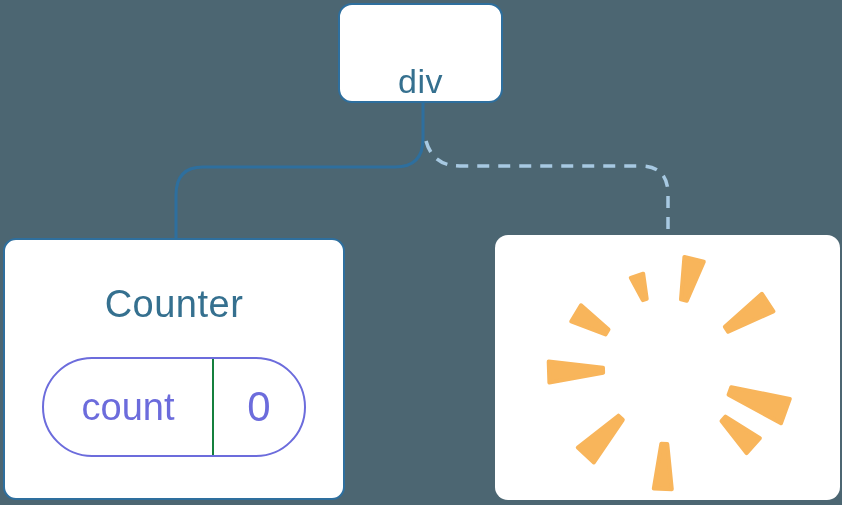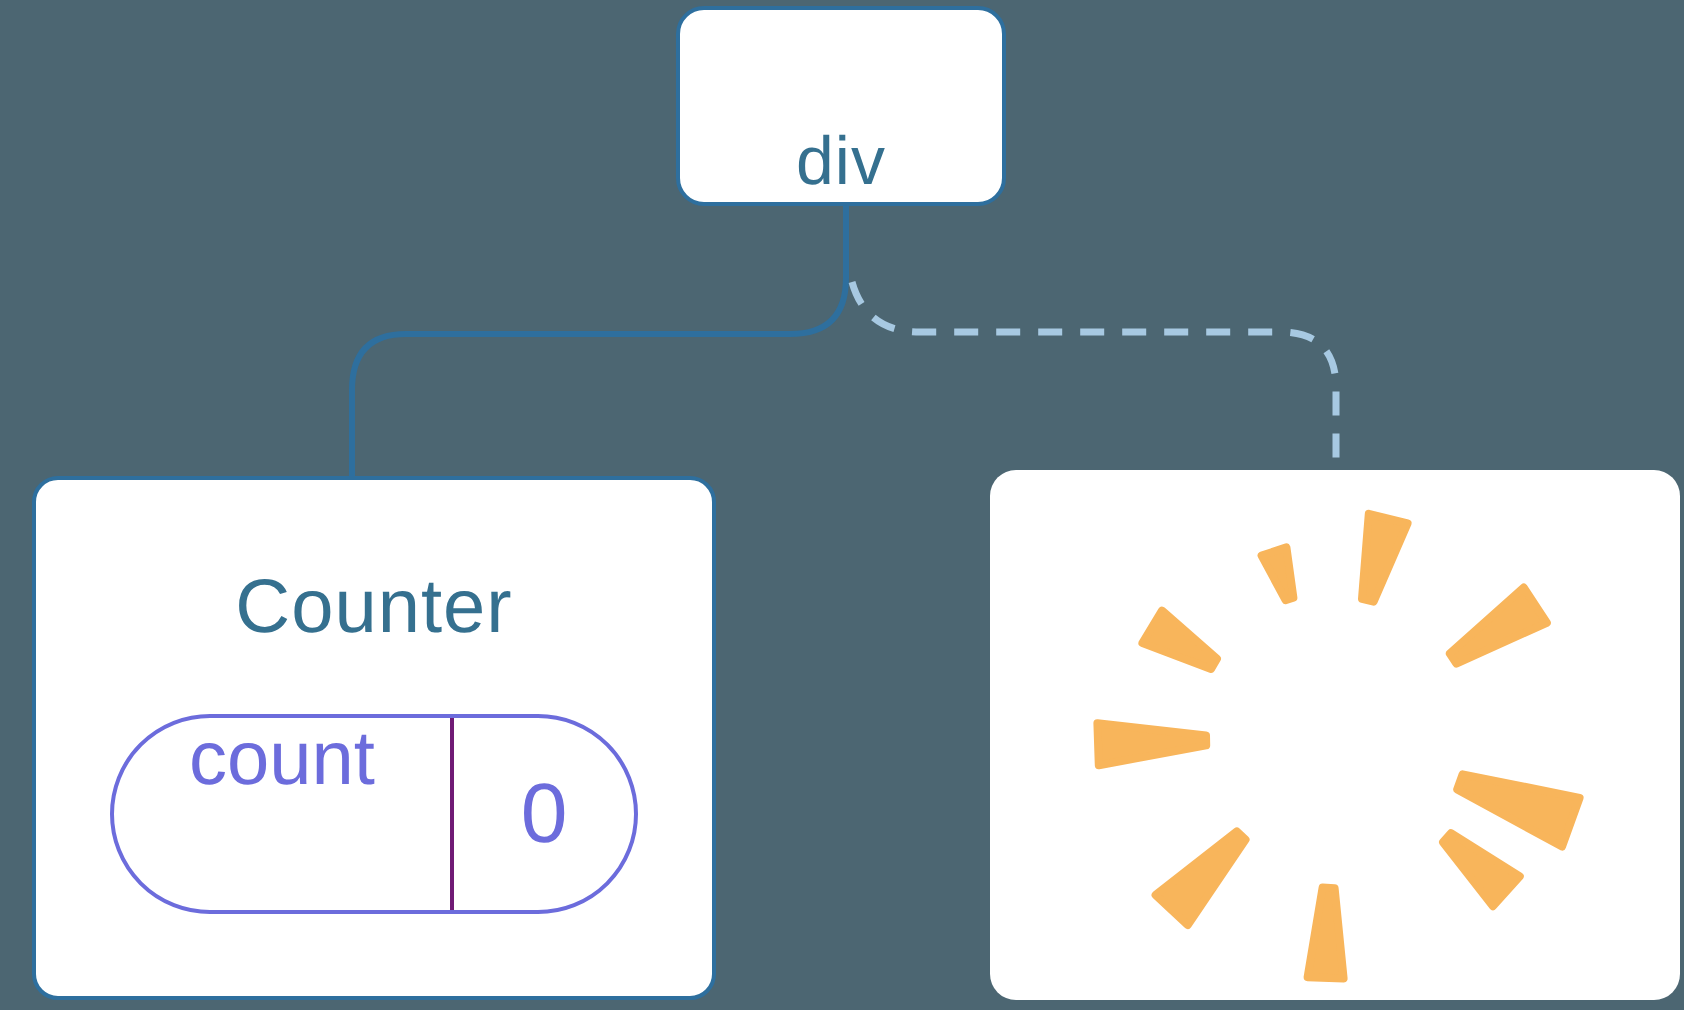--- a/index.html
+++ b/index.html
@@ -50,21 +50,21 @@
     align-items: flex-end;
     justify-content: center;
   }
   .node-root .root-label {
     color: #35708F;
     font-size: 34px;
     font-weight: 500;
     letter-spacing: 0.5px;
   }
   .node-counter {
-    left: 16px;
+    left: 3px;
     top: 238px;
     width: 342px;
     height: 262px;
     border: 2.5px solid #2E6F9E;
     border-radius: 13px;
   }
   .counter-title {
     position: absolute;
     left: 0;
     top: 42px;
@@ -84,22 +84,23 @@
     height: 100px;
     border: 2px solid #6C6CDC;
     border-radius: 50px;
     box-sizing: border-box;
     display: flex;
     overflow: hidden;
   }
   .pill-key-cell {
     flex: 1 1 auto;
     display: flex;
+    align-items: center;
     justify-content: center;
-    border-right: 2px solid #701a75;
+    border-right: 2px solid #15803d;
   }
   .pill-value-cell {
     width: 90px;
     display: flex;
     align-items: center;
     justify-content: center;
   }
   .pill-key-cell span, .pill-value-cell span {
     color: #6C6CDC;
     font-size: 38px;

